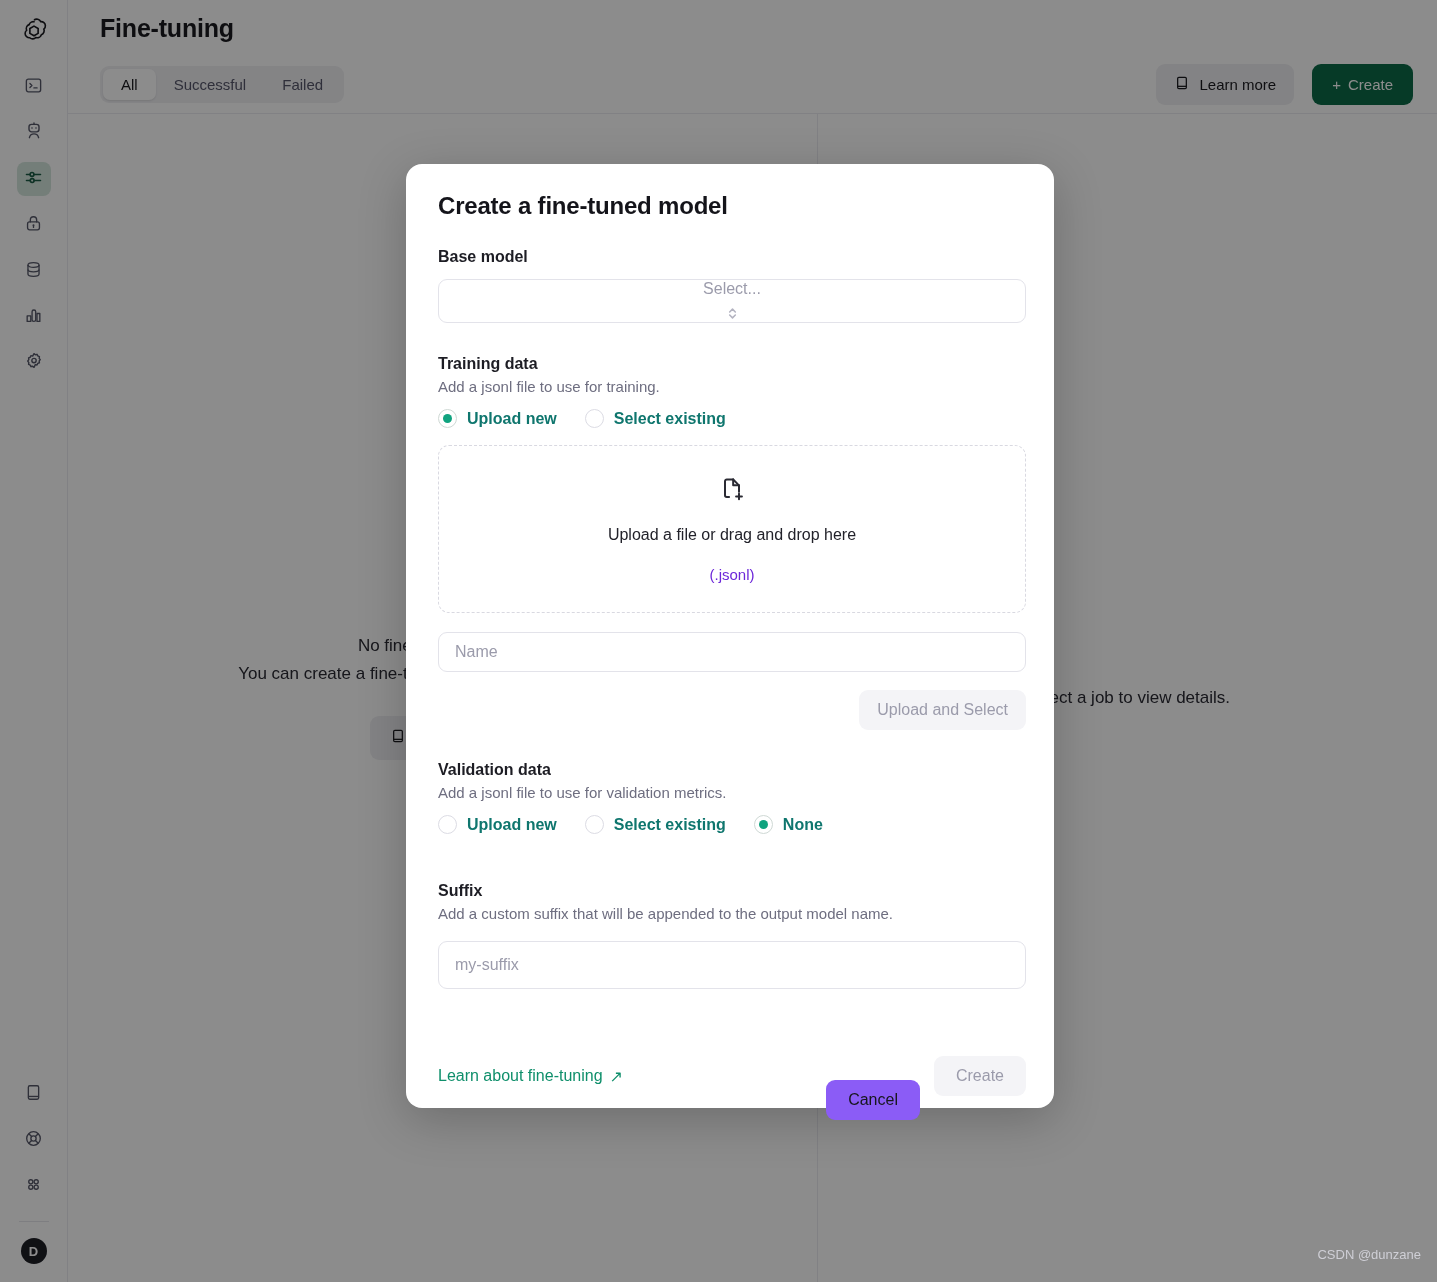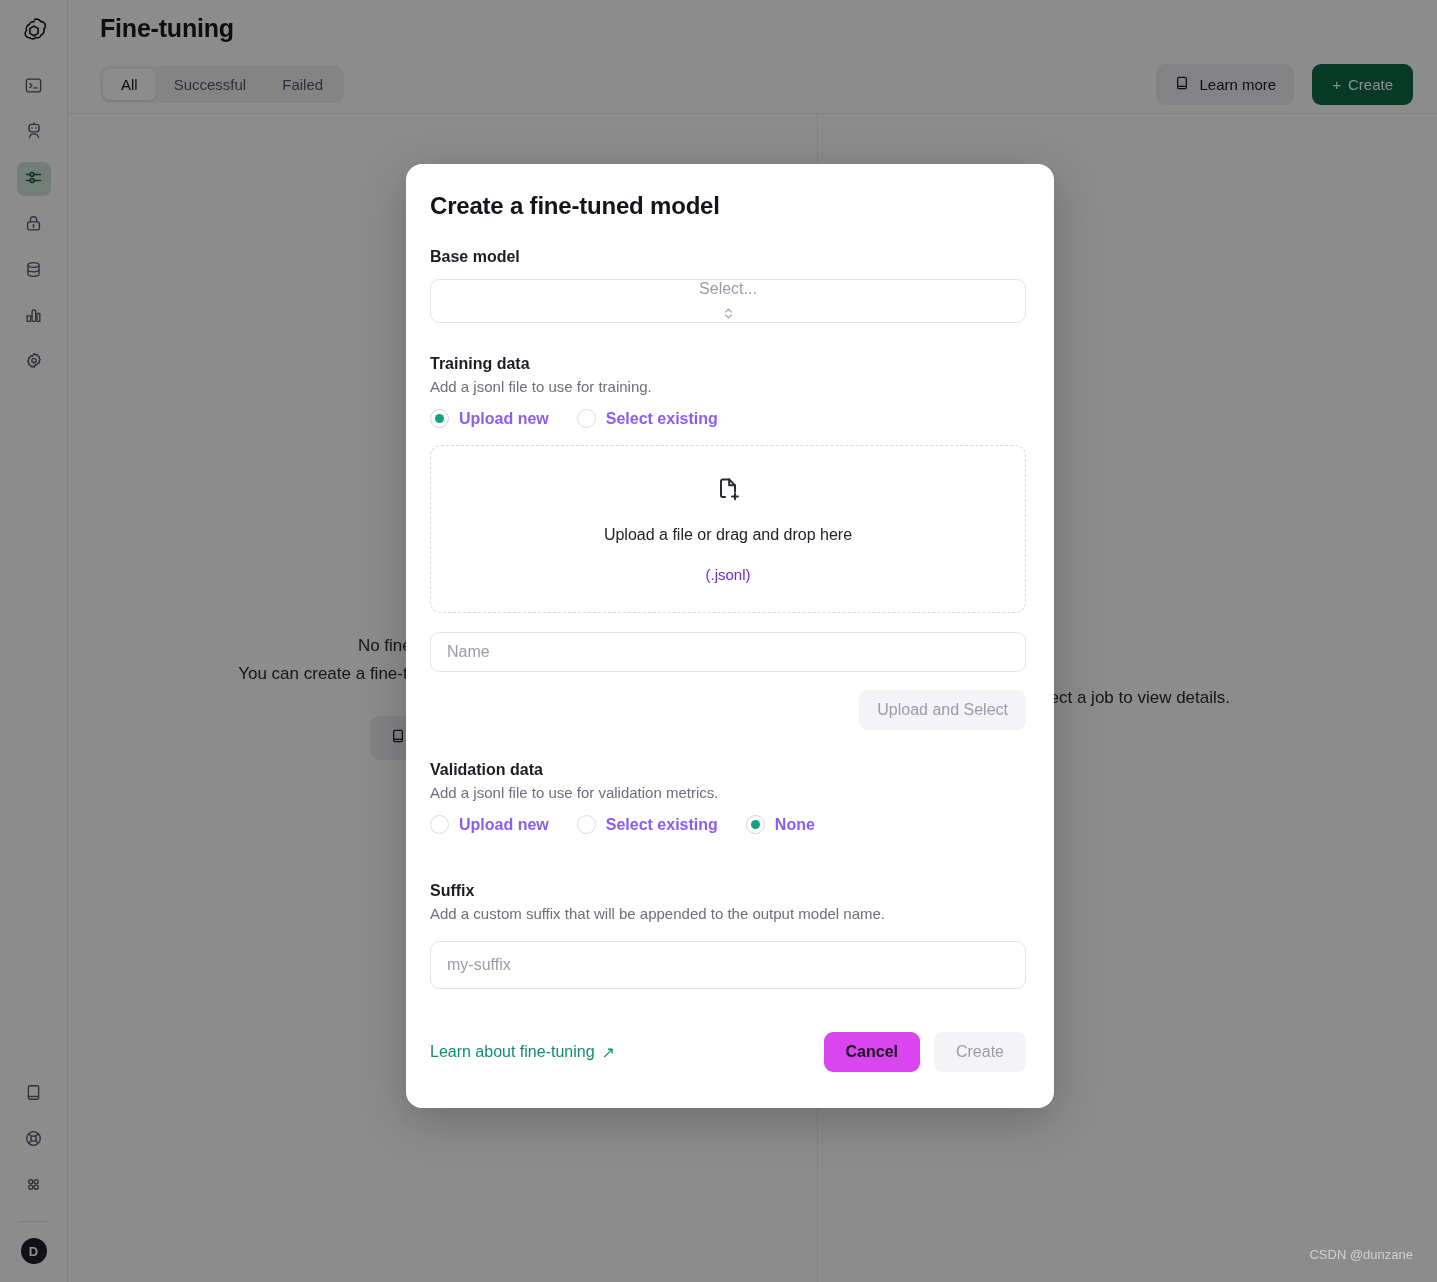--- a/index.html
+++ b/index.html
@@ -87,21 +87,21 @@
 
   
   .scrim { position: absolute; inset: 0; background: rgba(0,0,0,0.45); }
 
   
   .modal {
     position: absolute; left: 406px; top: 164px;
     width: 648px; height: 944px;
     background: #ffffff; border-radius: 16px;
     box-shadow: 0 12px 48px rgba(0,0,0,.22);
-    padding: 28px 28px 0 24px;
+    padding: 28px 28px 0 32px;
   }
   .modal-title { font-size: 24px; font-weight: 700; color: #14141a; letter-spacing: -0.2px; }
 
   .field-label { font-size: 16px; font-weight: 700; color: #1d1d24; }
   .field-help { font-size: 15px; color: #6e6e80; margin-top: 5px; }
 
   .select-box {
     margin-top: 13px; height: 44px; width: 100%;
     border: 1px solid #e3e3ea; border-radius: 9px;
     display: flex; align-items: center; justify-content: space-between;
@@ -117,21 +117,21 @@
   .radio {
     width: 19px; height: 19px; border-radius: 50%;
     border: 1.5px solid #dcdce4; background: #fff;
     display: flex; align-items: center; justify-content: center;
     flex-shrink: 0;
   }
   .radio.checked { border-color: #cfd9d5; }
   .radio.checked::after {
     content: ""; width: 9px; height: 9px; border-radius: 50%; background: #10a37f;
   }
-  .radio-label { font-size: 16px; font-weight: 700; color: #8b5cf6; }
+  .radio-label { font-size: 16px; font-weight: 700; color: #0f766e; }
 
   .dropzone {
     margin-top: 17px; height: 168px;
     border: 1px dashed #d9d9e1; border-radius: 11px;
     display: flex; flex-direction: column; align-items: center; justify-content: center;
   }
   .dz-icon { color: #2a2a33; margin-bottom: 18px; }
   .dz-main { font-size: 16px; color: #22222a; }
   .dz-sub { font-size: 15px; color: #6d28d9; margin-top: 22px; }
 
@@ -153,30 +153,30 @@
   .footer {
     display: flex; align-items: center; justify-content: space-between;
     margin-top: 43px;
   }
   .link-learn {
     display: inline-flex; align-items: center; gap: 7px;
     color: #0f8f6b; font-size: 16px;
   }
   .footer-btns { display: flex; align-items: center; gap: 14px; }
   .btn-cancel {
-    background: #d946ef; color: #16161c; border-radius: 9px;
-    padding: 11px 22px; font-size: 16px; font-weight: 700;
+    background: #8b5cf6; color: #16161c; border-radius: 9px;
+    padding: 11px 22px; font-size: 16px; font-weight: 400; margin-top: 48px;
   }
   .btn-create-modal {
     background: #f4f4f7; color: #9b9bab; border-radius: 9px;
     padding: 11px 22px; font-size: 16px; font-weight: 500;
   }
 
   .watermark {
-    position: absolute; right: 24px; bottom: 20px;
+    position: absolute; right: 16px; bottom: 20px;
     font-size: 13px; color: #cfcfd6;
   }
 </style>
 </head>
 <body>
 
 <div id="root">
 
   <div id="app">
 

